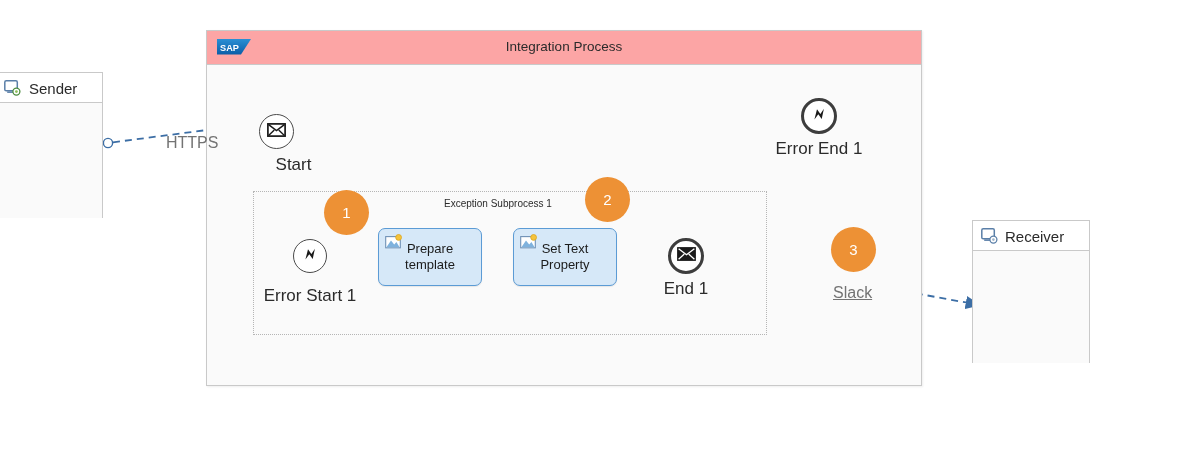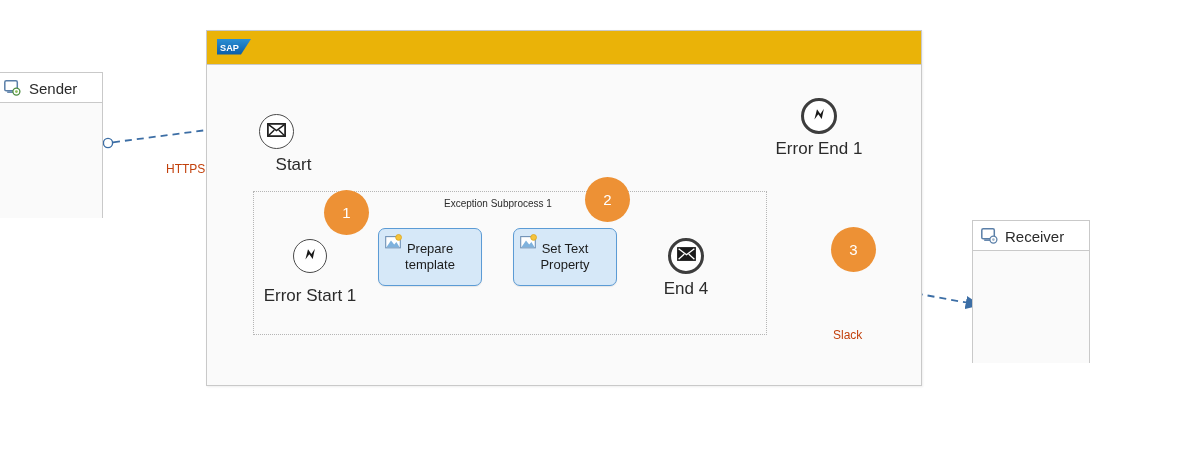--- a/index.html
+++ b/index.html
@@ -45,21 +45,21 @@
   .pool {
     background: #fafafa;
     border: 1px solid #c9c9c9;
     box-sizing: border-box;
     box-shadow: 1px 1px 2px rgba(0,0,0,0.07);
   }
   .pool-header {
     position: absolute;
     left: 0; top: 0; right: 0;
     height: 34px;
-    background: #eab308;
+    background: #fca5a5;
     border-bottom: 1px solid #c9c9c9;
     box-sizing: border-box;
   }
   .pool-title {
     position: absolute;
     left: 0; right: 0; top: 8px;
     text-align: center;
     font-size: 13.5px;
     color: #2b2b2b;
   }
@@ -133,24 +133,23 @@
     align-items: center;
     justify-content: center;
     color: #ffffff;
     font-size: 15px;
     box-sizing: border-box;
   }
 
   
   .flow-label {
     position: absolute;
-    font-size: 12px;
-    color: #c2410c;
+    font-size: 16px;
+    color: #737373;
     white-space: nowrap;
-    margin-top: 28px;
   }
 
   svg.overlay {
     position: absolute;
     left: 0; top: 0;
     width: 1200px;
     height: 462px;
     pointer-events: none;
   }
 </style>
@@ -221,20 +220,21 @@
           <defs>
             <linearGradient id="sapg" x1="0" y1="0" x2="0" y2="1">
               <stop offset="0%" stop-color="#2a8fd4"></stop>
               <stop offset="100%" stop-color="#0b5ea8"></stop>
             </linearGradient>
           </defs>
           <path d="M0,0 L34,0 L24,15.4 L0,15.4 Z" fill="url(#sapg)"></path>
           <text x="3" y="11.6" font-family="Liberation Sans, sans-serif" font-size="9.2" font-weight="bold" fill="#ffffff">SAP</text>
         </svg>
       </span>
+      <div class="pool-title">Integration Process</div>
     </div>
   </div>
 
   <div class="abs event thin" style="left:259px; top:114px; width:35px; height:35px;">
     <span>
       <svg width="19" height="14" viewBox="0 0 19 14">
         <rect x="0.9" y="0.9" width="17.2" height="12.2" fill="#ffffff" stroke="#1a1a1a" stroke-width="1.7"></rect>
         <path d="M1.6,1.6 L9.5,7.6 L17.4,1.6" fill="none" stroke="#1a1a1a" stroke-width="1.5"></path>
         <path d="M1.6,12.4 L7.3,7.0 M17.4,12.4 L11.7,7.0" fill="none" stroke="#1a1a1a" stroke-width="1.4"></path>
       </svg>
@@ -293,24 +293,24 @@
 
   <div class="abs event thick" style="left:668px; top:238px; width:36px; height:36px;">
     <span>
       <svg width="19" height="14" viewBox="0 0 19 14">
         <rect x="0.9" y="0.9" width="17.2" height="12.2" fill="#1a1a1a" stroke="#1a1a1a" stroke-width="1.6"></rect>
         <path d="M1.6,1.7 L9.5,7.7 L17.4,1.7" fill="none" stroke="#ffffff" stroke-width="1.4"></path>
         <path d="M1.6,12.3 L7.3,7.1 M17.4,12.3 L11.7,7.1" fill="none" stroke="#ffffff" stroke-width="1.3"></path>
       </svg>
     </span>
   </div>
-  <div class="event-label" style="left:646px; top:279px; width:80px;">End 4</div>
+  <div class="event-label" style="left:646px; top:279px; width:80px;">End 1</div>
 
   <div class="flow-label" style="left:166px; top:134px;">HTTPS</div>
-  <div class="flow-label" style="left:833px; top:300px;">Slack</div>
+  <div class="flow-label" style="left:833px; top:284px;text-decoration:underline;">Slack</div>
 
   <div class="abs badge" style="left:324px; top:190px; width:45px; height:45px; background:#ed9135;">
     <span>1</span>
   </div>
   <div class="abs badge" style="left:585px; top:177px; width:45px; height:45px; background:#ed9135;">
     <span>2</span>
   </div>
   <div class="abs badge" style="left:831px; top:227px; width:45px; height:45px; background:#ed9135;">
     <span>3</span>
   </div>

